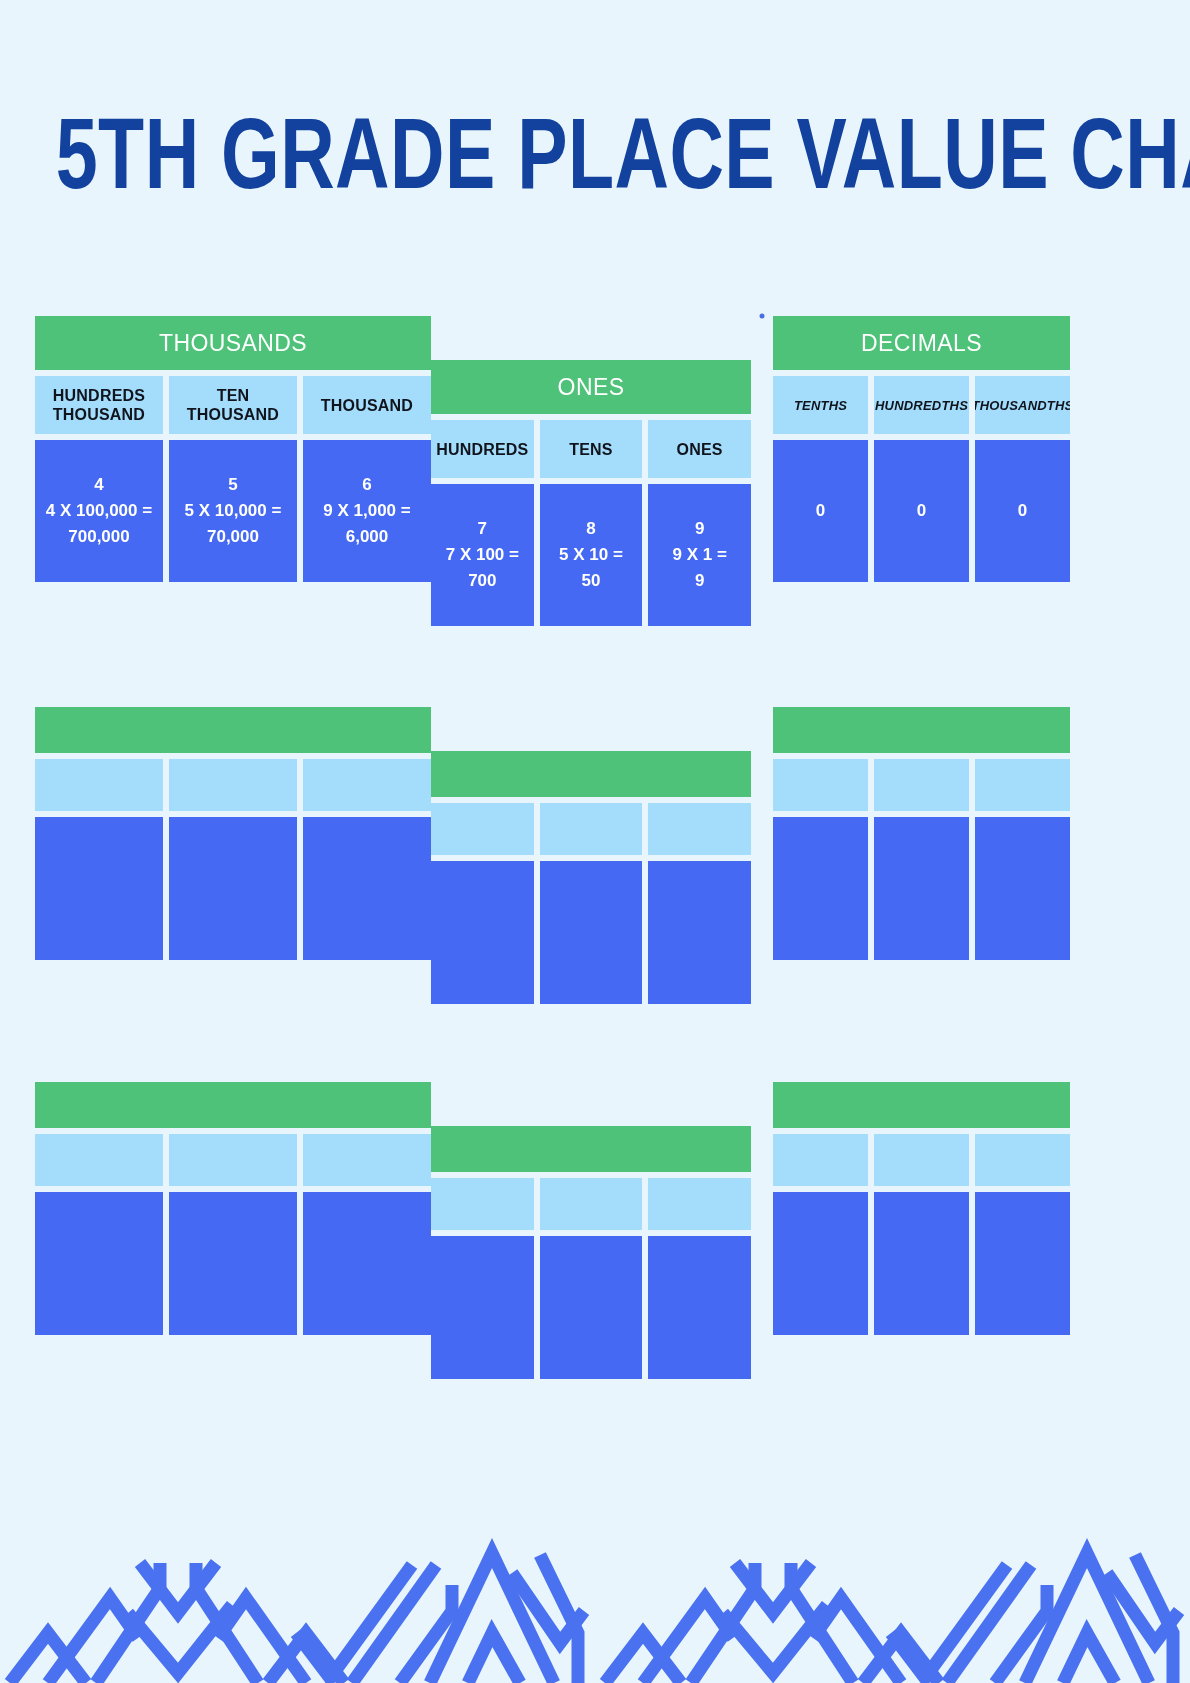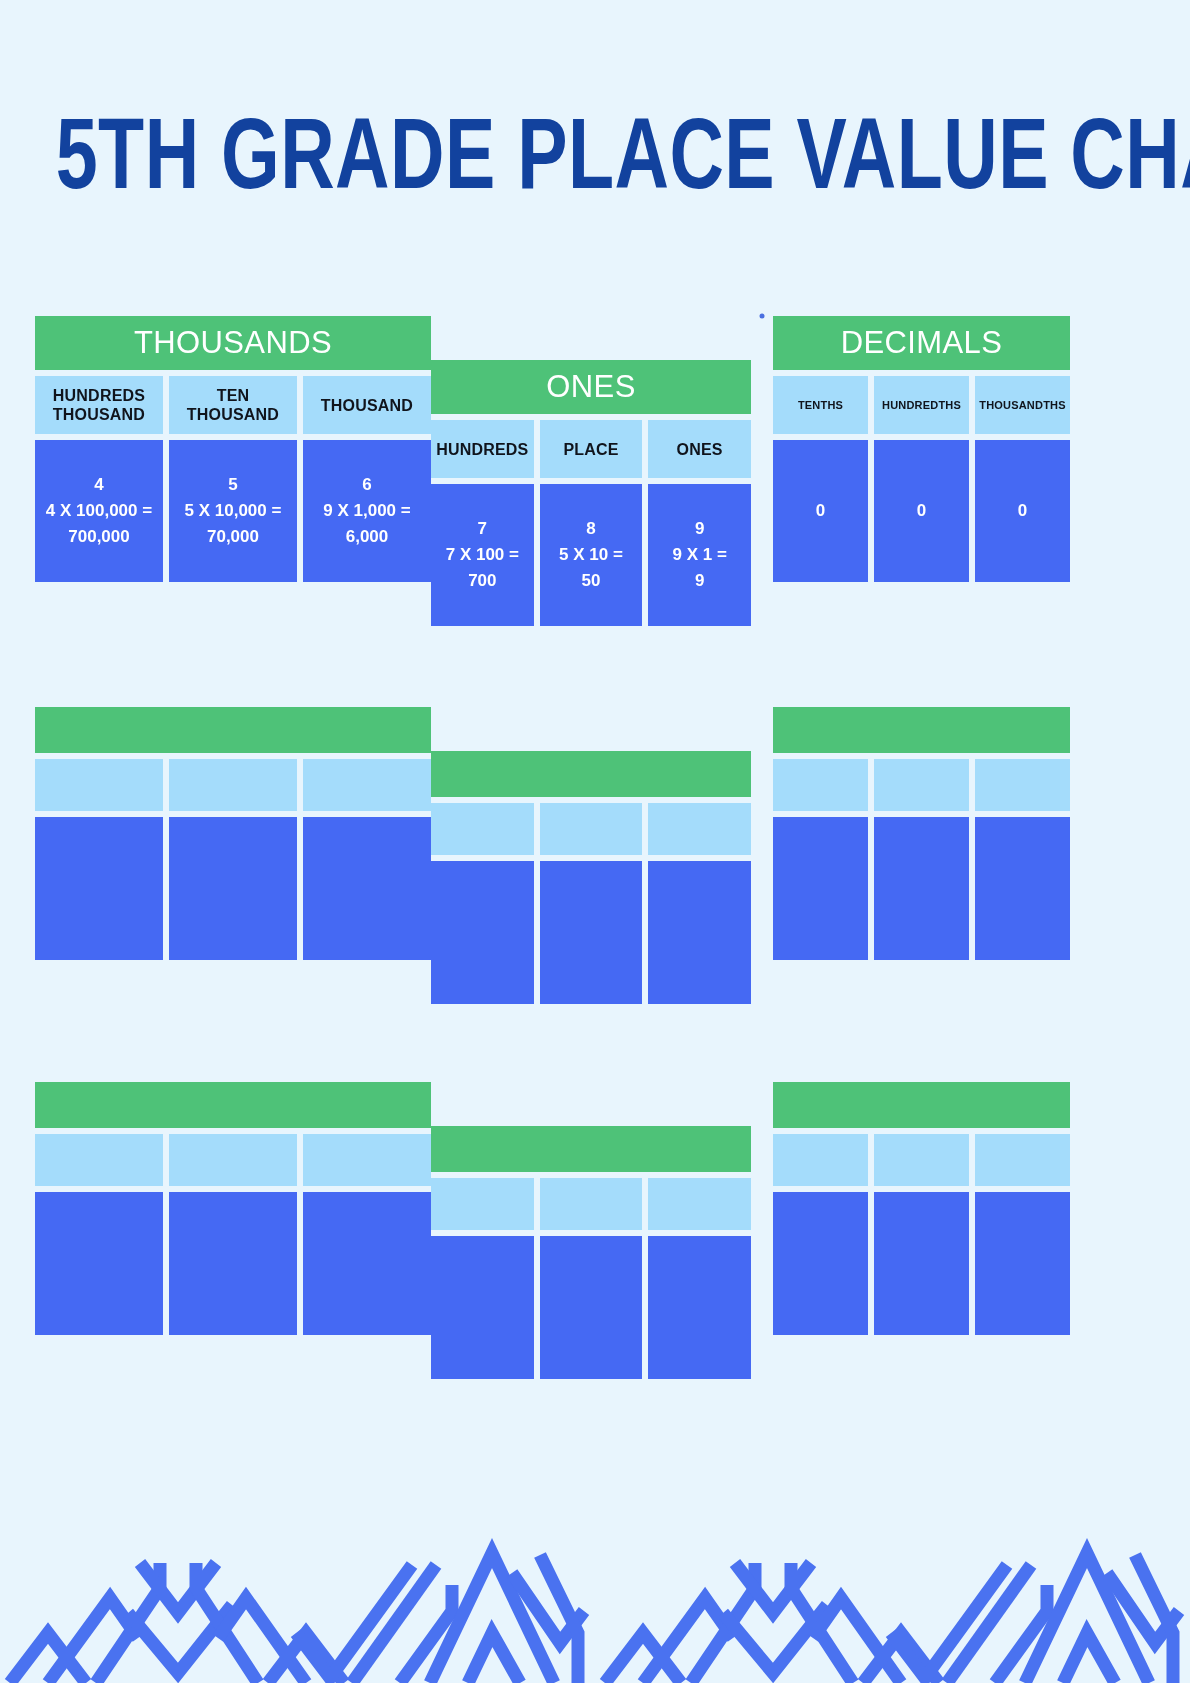--- a/index.html
+++ b/index.html
@@ -74,21 +74,21 @@
     background: #4a6fe0;
     transform: translate(-50%, -50%);
   }
 
   .group-header {
     background: #4ec278;
     color: #ffffff;
     height: 54px;
     line-height: 54px;
     text-align: center;
-    font-size: 31px;
+    font-size: 23px;
     font-weight: 400;
     letter-spacing: 0.4px;
     margin-bottom: 6px;
     overflow: hidden;
     white-space: nowrap;
   }
 
   .row {
     display: flex;
     flex-direction: row;
@@ -110,21 +110,21 @@
   .cell.label {
     background: #a4dcfb;
     color: #10141c;
     height: 58px;
     font-size: 16px;
     font-weight: 700;
     line-height: 19px;
     padding: 0 3px;
     letter-spacing: 0.2px;
   }
-  .group.decimals .cell.label { font-size: 11px; }
+  .group.decimals .cell.label { font-size: 13px; font-style: italic; }
 
   .cell.value {
     background: #4569f3;
     color: #ffffff;
     height: 142px;
     font-size: 17px;
     font-weight: 700;
     line-height: 26px;
     padding: 0 4px;
   }
@@ -182,21 +182,21 @@
           <div>6,000</div>
         </div>
       </div>
     </div>
   </div>
 
   <div class="group ones">
     <div class="group-header">ONES</div>
     <div class="row labels">
       <div class="cell label">HUNDREDS</div>
-      <div class="cell label">PLACE</div>
+      <div class="cell label">TENS</div>
       <div class="cell label">ONES</div>
     </div>
     <div class="row values">
       <div class="cell value">
         <div>
           <div>7</div>
           <div>7 X 100 =</div>
           <div>700</div>
         </div>
       </div>

